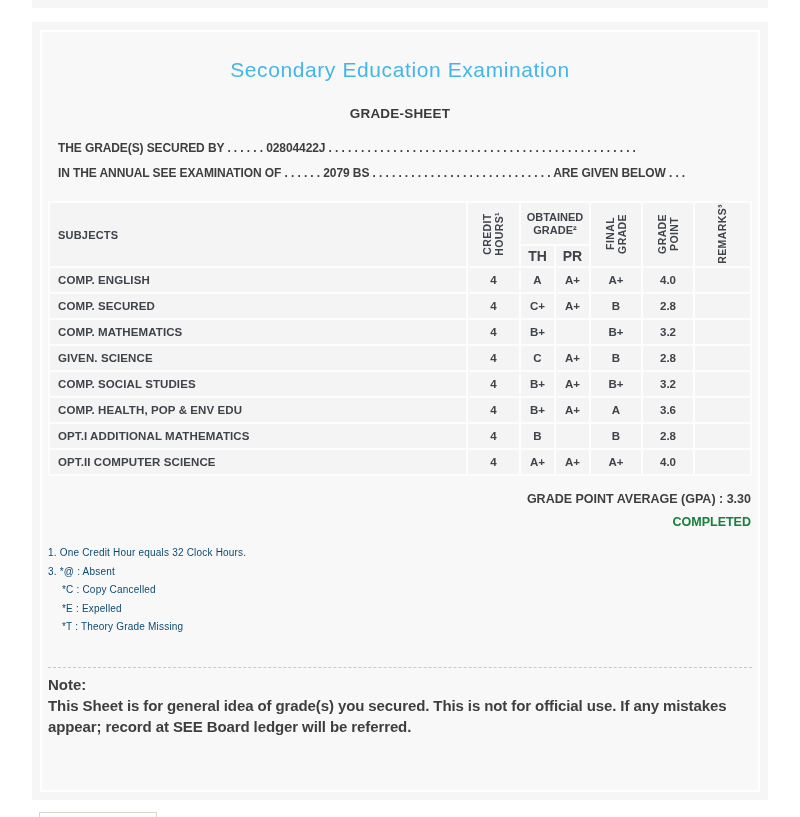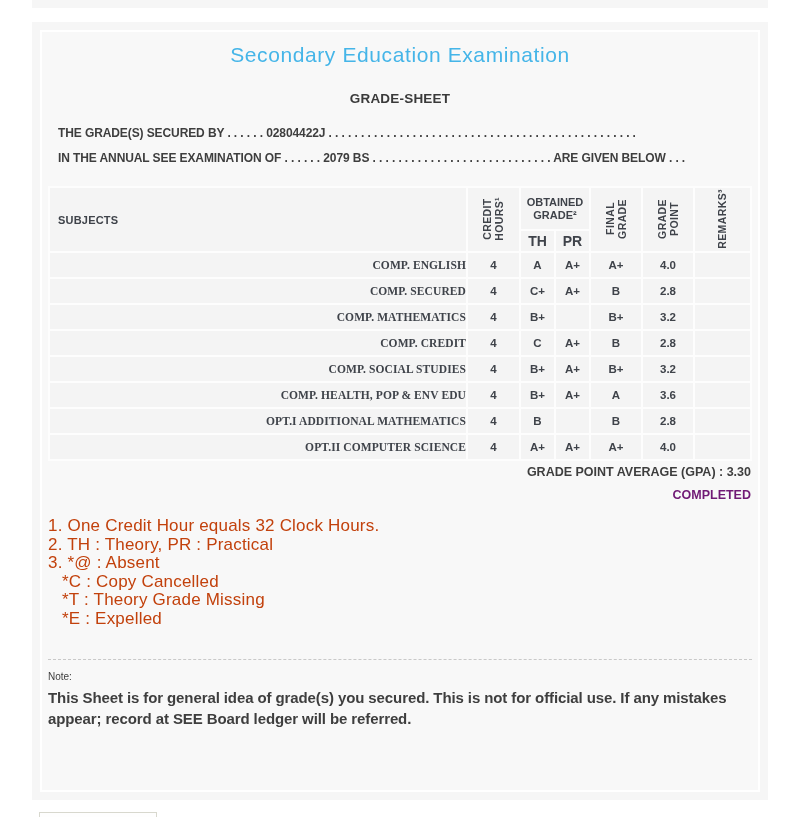--- a/index.html
+++ b/index.html
@@ -20,21 +20,21 @@
     padding: 8px;
   }
   .card {
     width: 100%; height: 100%;
     border: 2px solid #ffffff;
     background: #f8f8f8;
     padding: 0 6px;
     overflow: hidden;
   }
   .page-title {
-    margin-top: 11px;
+    margin-top: 26px;
     text-align: center;
     font-size: 21px;
     font-weight: 400;
     letter-spacing: 0.6px;
     color: #45b5e8;
   }
   .page-subtitle {
     margin-top: 24px;
     text-align: center;
     font-size: 13.5px;
@@ -84,42 +84,42 @@
     writing-mode: vertical-rl;
     transform: rotate(180deg);
     white-space: pre-line;
     line-height: 11.5px;
     font-size: 10.5px;
     letter-spacing: 0.4px;
   }
   .two-line { white-space: pre-line; line-height: 13px; text-align: right; }
   .grade-table tbody td { height: 26px; font-size: 11.5px; }
   .grade-table tbody .subject-cell {
-    text-align: right; padding-left: 8px; letter-spacing: 0.1px; font-family: Liberation Serif, serif;
-  }
-  .summary { margin-top: 4px; text-align: right; padding-right: 1px; }
+    text-align: left; padding-left: 8px; letter-spacing: 0.1px;
+  }
+  .summary { margin-top: 16px; text-align: right; padding-right: 1px; }
   .summary .gpa-line {
     font-size: 12.5px; font-weight: 700; color: #3e3e3e;
   }
   .summary .status-line {
-    margin-top: 9px; font-size: 12.5px; font-weight: 700; color: #701a75;
+    margin-top: 9px; font-size: 12.5px; font-weight: 700; color: #15803d;
   }
   .footnotes { margin-top: 15px; }
   .footnote {
-    font-size: 17px; color: #c2410c; line-height: 18.6px;
+    font-size: 10px; color: #0c4a6e; line-height: 18.6px;
     letter-spacing: 0.2px;
   }
   .footnote.indent { margin-left: 14px; }
   .dashed-divider {
     margin-top: 30px;
     border-top: 1px dashed #c9c9c9;
     height: 0;
   }
   .note-label {
-    margin-top: 7px; font-size: 10px; font-weight: 400; color: #3e3e3e;
+    margin-top: 7px; font-size: 15px; font-weight: 700; color: #3e3e3e;
     line-height: 20px;
   }
   .note-text {
     font-size: 15px; font-weight: 700; color: #3e3e3e; line-height: 21px;
     letter-spacing: -0.1px;
   }
   .bottom-partial-control {
     position: absolute; left: 39px; top: 812px;
     width: 118px; height: 24px;
     background: #fefefe;
@@ -192,21 +192,21 @@
         <tr>
           <td class="subject-cell">COMP. MATHEMATICS</td>
           <td>4</td>
           <td>B+</td>
           <td></td>
           <td>B+</td>
           <td>3.2</td>
           <td></td>
         </tr>
         <tr>
-          <td class="subject-cell">COMP. CREDIT</td>
+          <td class="subject-cell">GIVEN. SCIENCE</td>
           <td>4</td>
           <td>C</td>
           <td>A+</td>
           <td>B</td>
           <td>2.8</td>
           <td></td>
         </tr>
         <tr>
           <td class="subject-cell">COMP. SOCIAL STUDIES</td>
           <td>4</td>
@@ -246,25 +246,24 @@
       </tbody>
     </table>
 
     <div class="summary">
       <div class="gpa-line">GRADE POINT AVERAGE (GPA) : 3.30</div>
       <div class="status-line">COMPLETED</div>
     </div>
 
     <div class="footnotes">
       <div class="footnote">1. One Credit Hour equals 32 Clock Hours.</div>
-      <div class="footnote">2. TH : Theory, PR : Practical</div>
       <div class="footnote">3. *@ : Absent</div>
       <div class="footnote indent">*C : Copy Cancelled</div>
+      <div class="footnote indent">*E : Expelled</div>
       <div class="footnote indent">*T : Theory Grade Missing</div>
-      <div class="footnote indent">*E : Expelled</div>
     </div>
 
     <div class="dashed-divider"></div>
 
     <div class="note-label">Note:</div>
     <div class="note-text">This Sheet is for general idea of grade(s) you secured. This is not for official use. If any mistakes appear; record at SEE Board ledger will be referred.</div>
 
   </div>
 </div>
 

